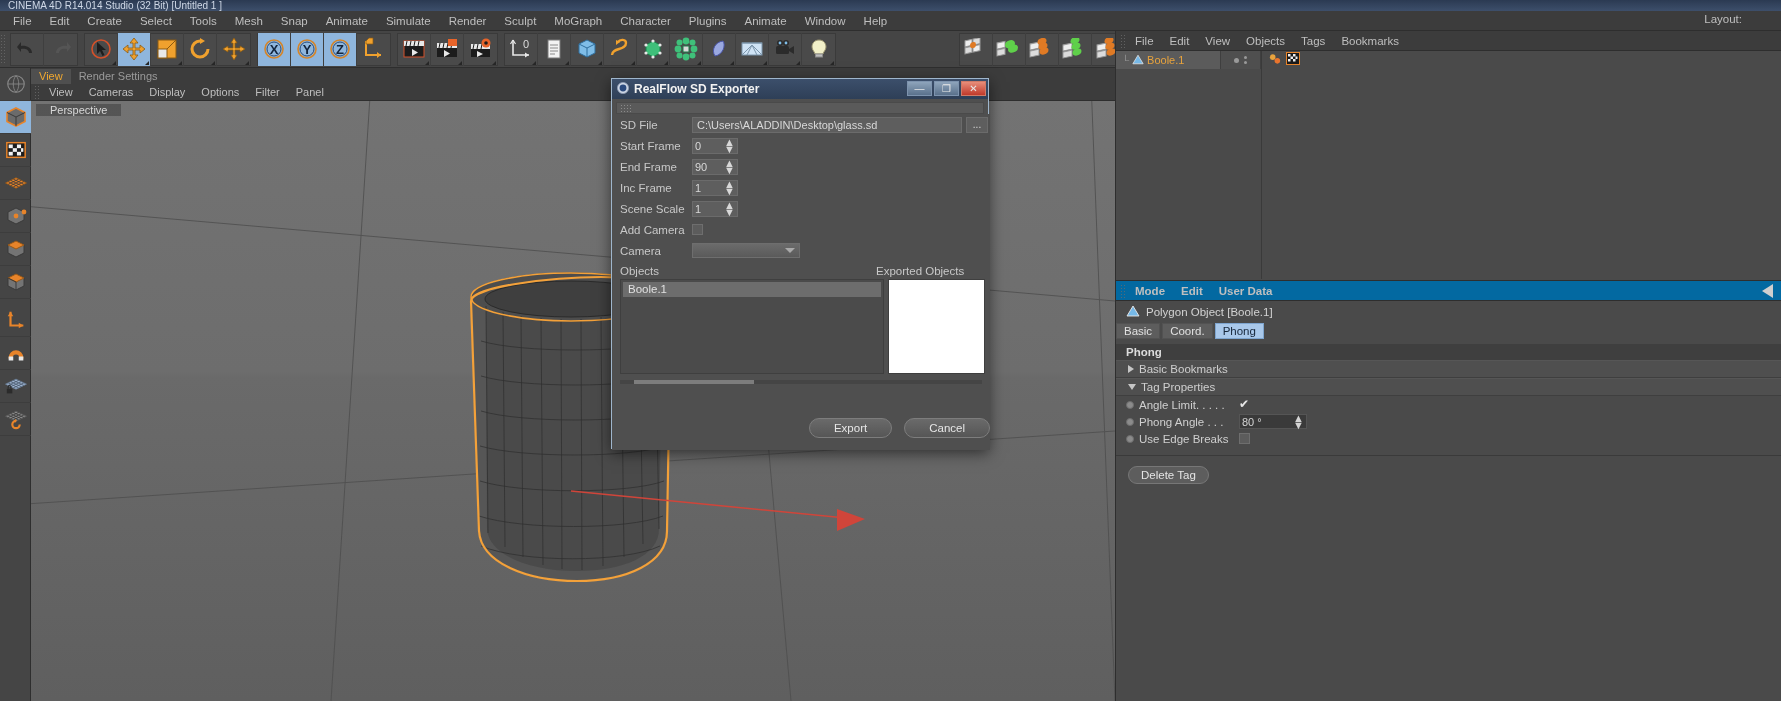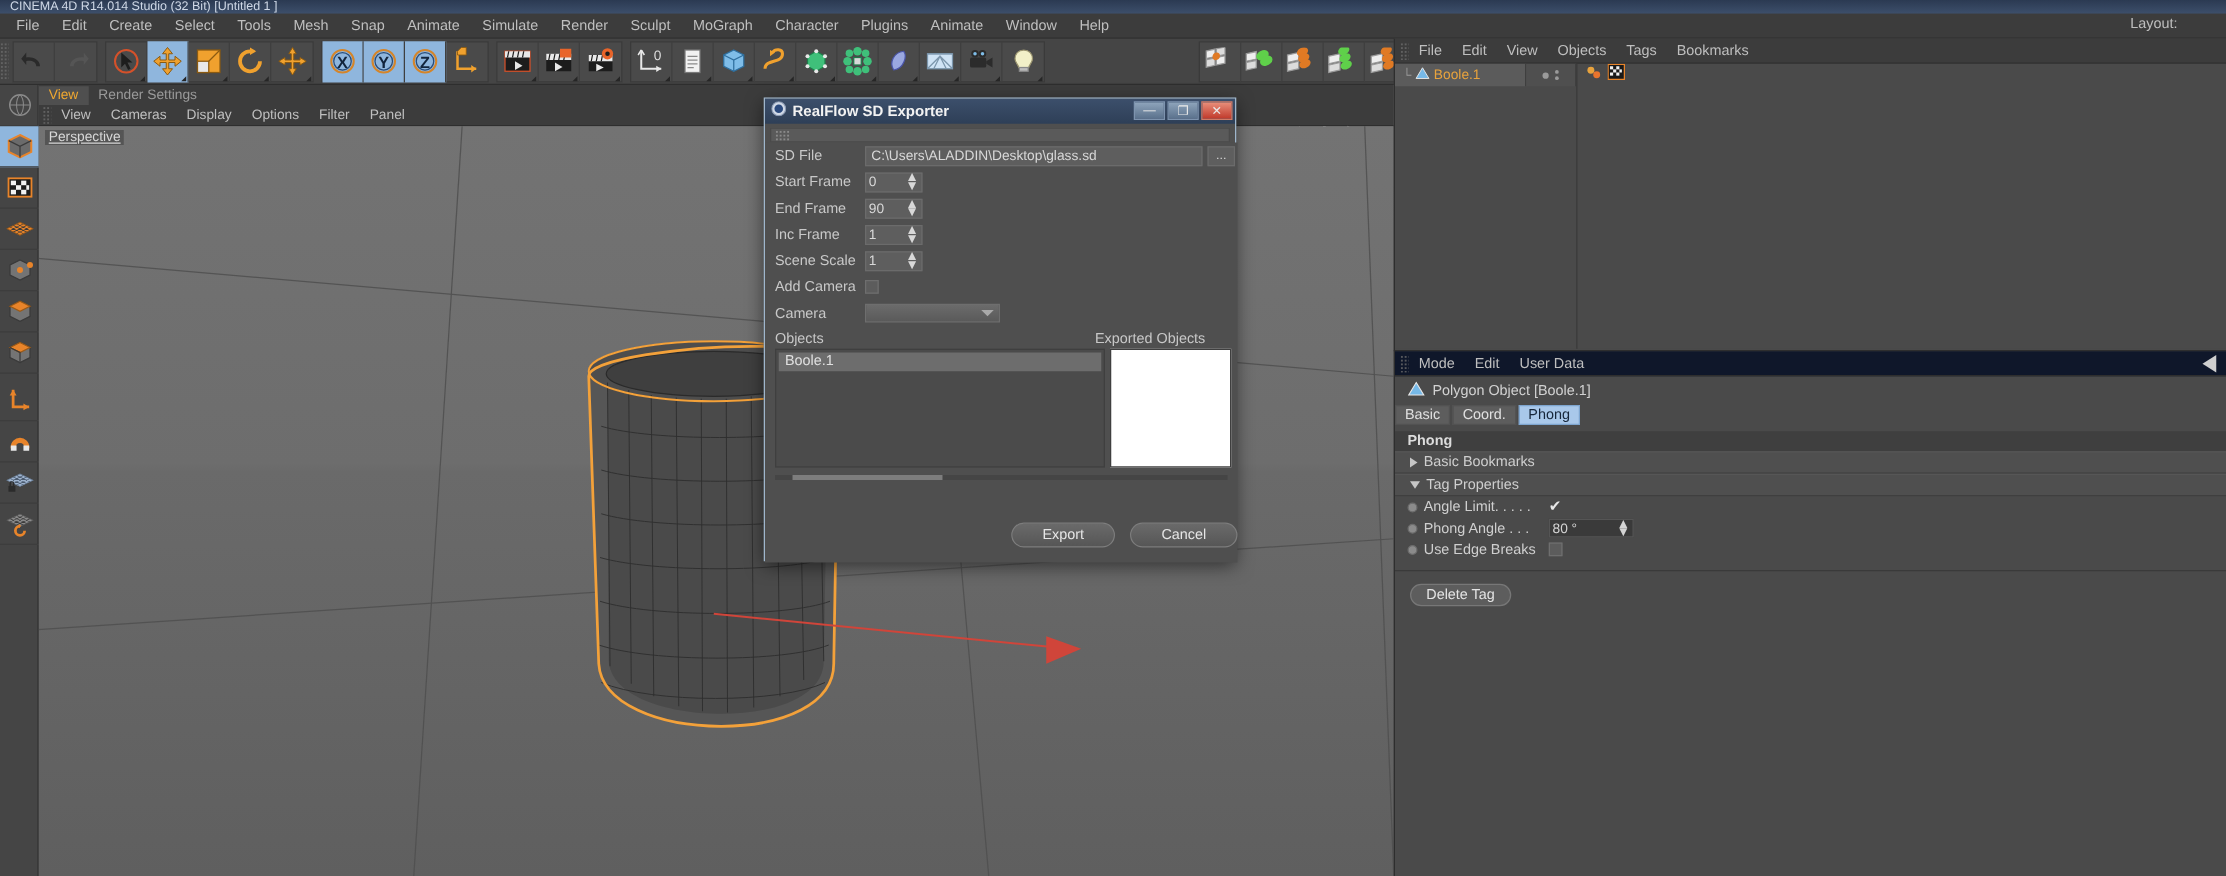--- a/index.html
+++ b/index.html
@@ -56,21 +56,21 @@
   .vtab{font-size:11px;padding:1px 8px;height:15px;line-height:13px;cursor:default;}
   .vtab.active{background:#4f4f4f;color:#f0a830;}
   .vtab.idle{color:#9a9a9a;}
   #vp-menu{position:absolute;left:0;top:16px;width:1084px;height:17px;background:#3c3c3c;
     display:flex;align-items:center;padding-left:3px;border-bottom:1px solid #2e2e2e;}
   #vp-menu .vmi{color:#bfbfbf;font-size:11px;padding:1px 8px;cursor:default;}
   #vp-nav{position:absolute;right:8px;top:16px;height:17px;display:flex;align-items:center;gap:8px;}
   #vp-canvas{position:absolute;left:0;top:33px;width:1084px;height:600px;
     background:linear-gradient(to bottom,#737373 0%,#6d6d6d 45%,#6a6a6a 46%,#5f5f5f 100%);}
   #persp-label{position:absolute;left:5px;top:36px;color:#d8d8d8;font-size:11px;
-    background:rgba(60,60,60,.55);padding:0 3px;text-decoration:underline;}
+    background:rgba(60,60,60,.55);padding:0 14px;}
 
   
   #objmgr{position:absolute;left:1115px;top:31px;width:666px;height:249px;background:#4a4a4a;
     border-left:1px solid #2e2e2e;}
   #objmgr-menu{height:20px;background:#3c3c3c;display:flex;align-items:center;
     padding-left:4px;border-bottom:1px solid #2e2e2e;}
   #objmgr-menu .omi{color:#bfbfbf;font-size:11.5px;padding:1px 8px;cursor:default;}
   #objmgr-body{position:relative;height:228px;background:#4a4a4a;}
   .obj-row{display:flex;align-items:center;height:18px;}
   .obj-name-cell{width:105px;display:flex;align-items:center;gap:3px;padding-left:6px;
@@ -80,22 +80,22 @@
     height:18px;background:#4f4f4f;border-right:1px solid #3f3f3f;}
   .dot{width:5px;height:5px;border-radius:50%;background:#9a9a9a;}
   .dots2{display:flex;flex-direction:column;gap:2px;}
   .dots2 i{width:3px;height:3px;border-radius:50%;background:#9a9a9a;display:block;}
   .obj-tags{display:flex;align-items:center;gap:4px;padding-left:8px;}
   #objmgr-vsplit{position:absolute;left:145px;top:0;width:1px;height:228px;background:#3a3a3a;}
 
   
   #attrmgr{position:absolute;left:1115px;top:280px;width:666px;height:421px;
     background:#4a4a4a;border-left:1px solid #2e2e2e;border-top:1px solid #2e2e2e;}
-  #attr-menu{height:20px;background:#0f172a;display:flex;align-items:center;
-    padding-left:4px;border-bottom:1px solid #2e2e2e;position:relative;}
+  #attr-menu{height:20px;background:#0369a1;display:flex;align-items:center;
+    padding-left:4px;border-bottom:1px solid #2e2e2e;position:relative;font-weight:bold;}
   #attr-menu .ami{color:#bfbfbf;font-size:11.5px;padding:1px 8px;cursor:default;}
   #attr-arrow{position:absolute;right:8px;top:3px;width:0;height:0;
     border-top:7px solid transparent;border-bottom:7px solid transparent;
     border-right:11px solid #cfcfcf;}
   #attr-title{display:flex;align-items:center;gap:6px;padding:4px 0 2px 10px;}
   #attr-title span{color:#d2d2d2;font-size:11.5px;}
   #attr-tabs{display:flex;gap:2px;padding-left:0;margin-top:2px;}
   .atab{font-size:11.5px;padding:1px 7px;background:#5d5d5d;color:#e0e0e0;cursor:default;
     border:1px solid #525252;}
   .atab.active{background:#a9c8ea;color:#16263a;border-color:#7ea5cf;}

